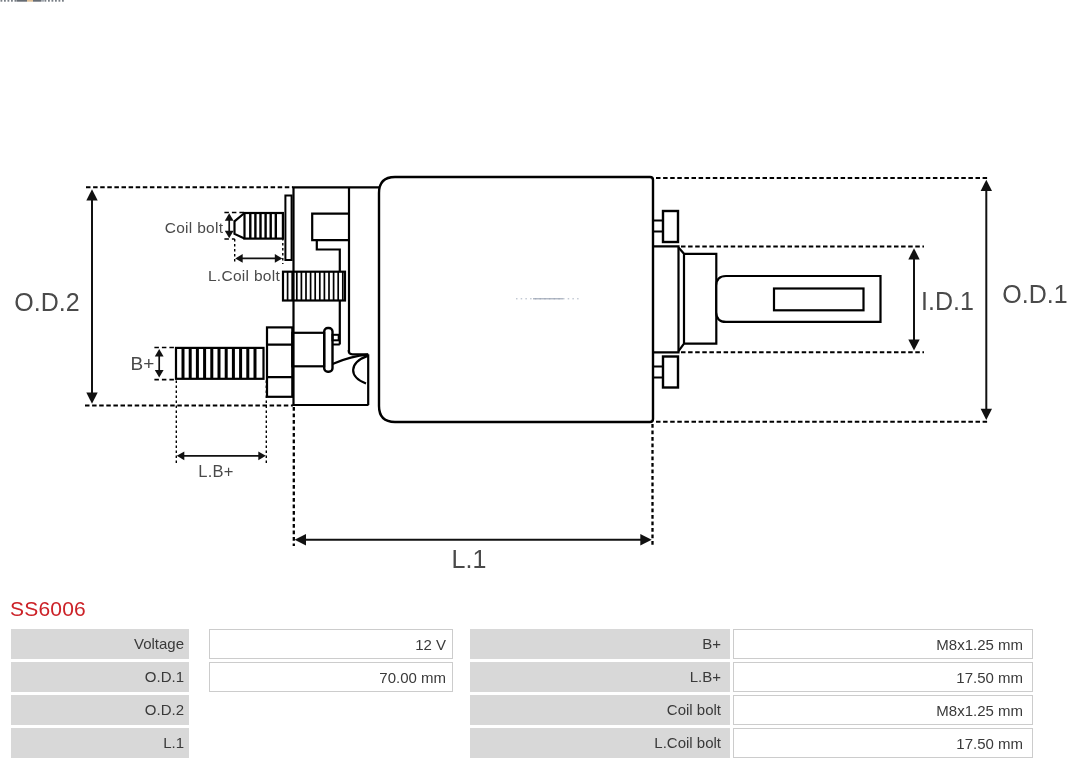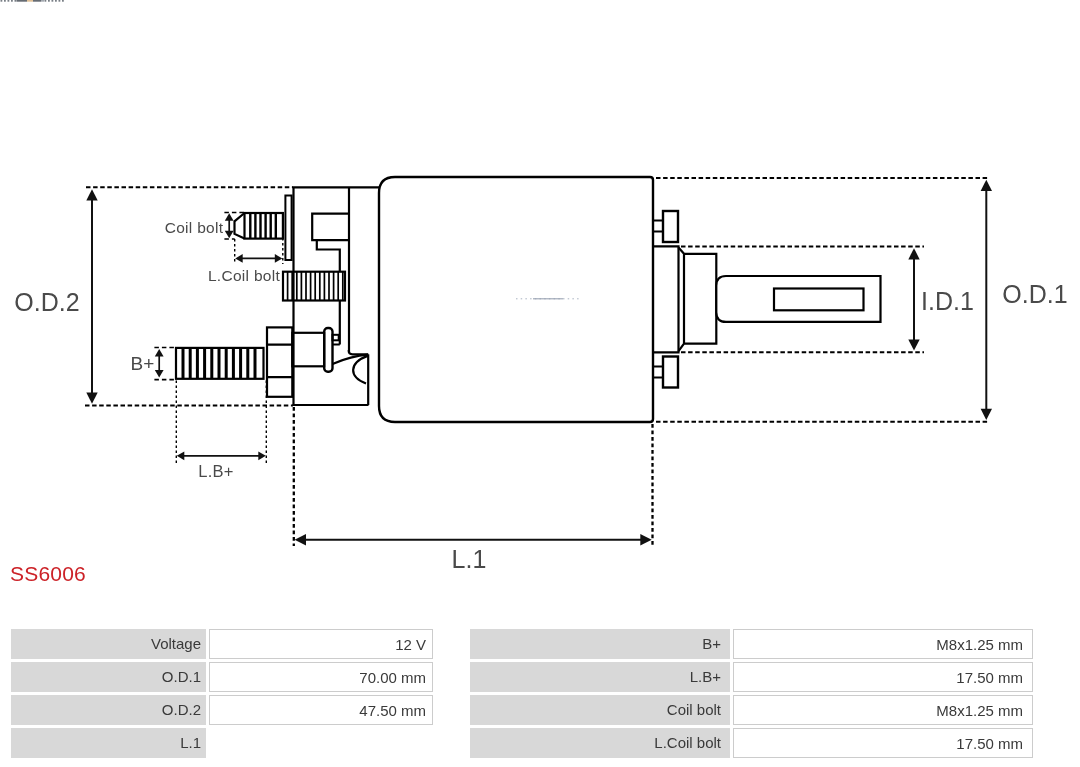--- a/index.html
+++ b/index.html
@@ -1,26 +1,26 @@
 <!DOCTYPE html>
 <html><head>
 <meta charset="utf-8">
 <style>
   html,body{margin:0;padding:0;background:#ffffff;width:1080px;height:767px;overflow:hidden;
     font-family:"Liberation Sans",sans-serif;}
   #wrap{position:relative;width:1080px;height:767px;transform:translateZ(0);}
   svg text{fill:#4a4a4a;}
-  .title{position:absolute;left:10px;top:562px;color:#cc2127;font-size:21px;letter-spacing:0.2px;}
+  .title{position:absolute;left:10px;top:597px;color:#cc2127;font-size:21px;letter-spacing:0.2px;}
   .tbl{position:absolute;left:11px;top:629px;width:1054px;font-size:15px;color:#3a3a3a;}
   .row{position:relative;height:30px;margin-bottom:3px;}
   .cell{position:absolute;top:0;height:30px;line-height:30px;text-align:right;box-sizing:border-box;}
   .lab{background:rgba(216,216,216,0.99);padding-right:6px;}
   .val{background:rgba(255,255,255,0.99);border:1px solid #cccccc;padding-right:7px;}
-  .c1{left:0;width:195px;padding-right:5px;}
-  .c2{left:198px;width:224px;padding-right:6px;}
+  .c1{left:0;width:178px;padding-right:5px;}
+  .c2{left:198px;width:244px;padding-right:6px;}
   .c3{left:459px;width:260px;padding-right:9px;}
   .c4{left:722px;width:300px;padding-right:9px;}
 </style>
 </head>
 <body>
 <div id="wrap">
 
 <svg style="position:absolute;left:0;top:0" width="70" height="4" viewBox="0 0 70 4">
 <g fill="#6a7078" opacity="0.9">
 <rect x="0.5" y="0" width="1.8" height="1.7"></rect>
@@ -216,21 +216,20 @@
 
 <div class="row">
 <div class="cell lab c1">O.D.1</div>
 <div class="cell val c2">70.00 mm</div>
 <div class="cell lab c3">L.B+</div>
 <div class="cell val c4">17.50 mm</div>
 </div>
 
 <div class="row">
 <div class="cell lab c1">O.D.2</div>
-<div class="cell val c2">47.50 mm</div>
 <div class="cell lab c3">Coil bolt</div>
 <div class="cell val c4">M8x1.25 mm</div>
 </div>
 
 <div class="row">
 <div class="cell lab c1">L.1</div>
 <div class="cell lab c3">L.Coil bolt</div>
 <div class="cell val c4">17.50 mm</div>
 </div>
 </div>

